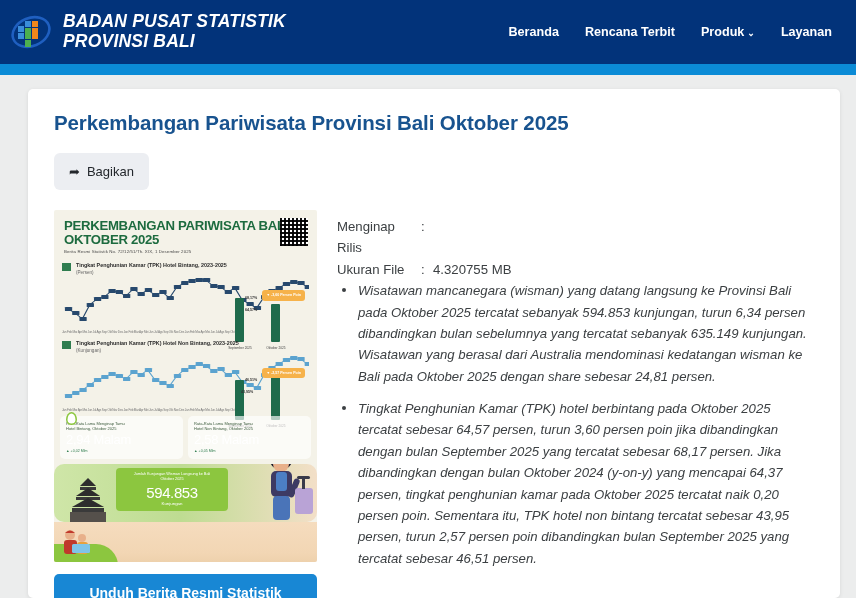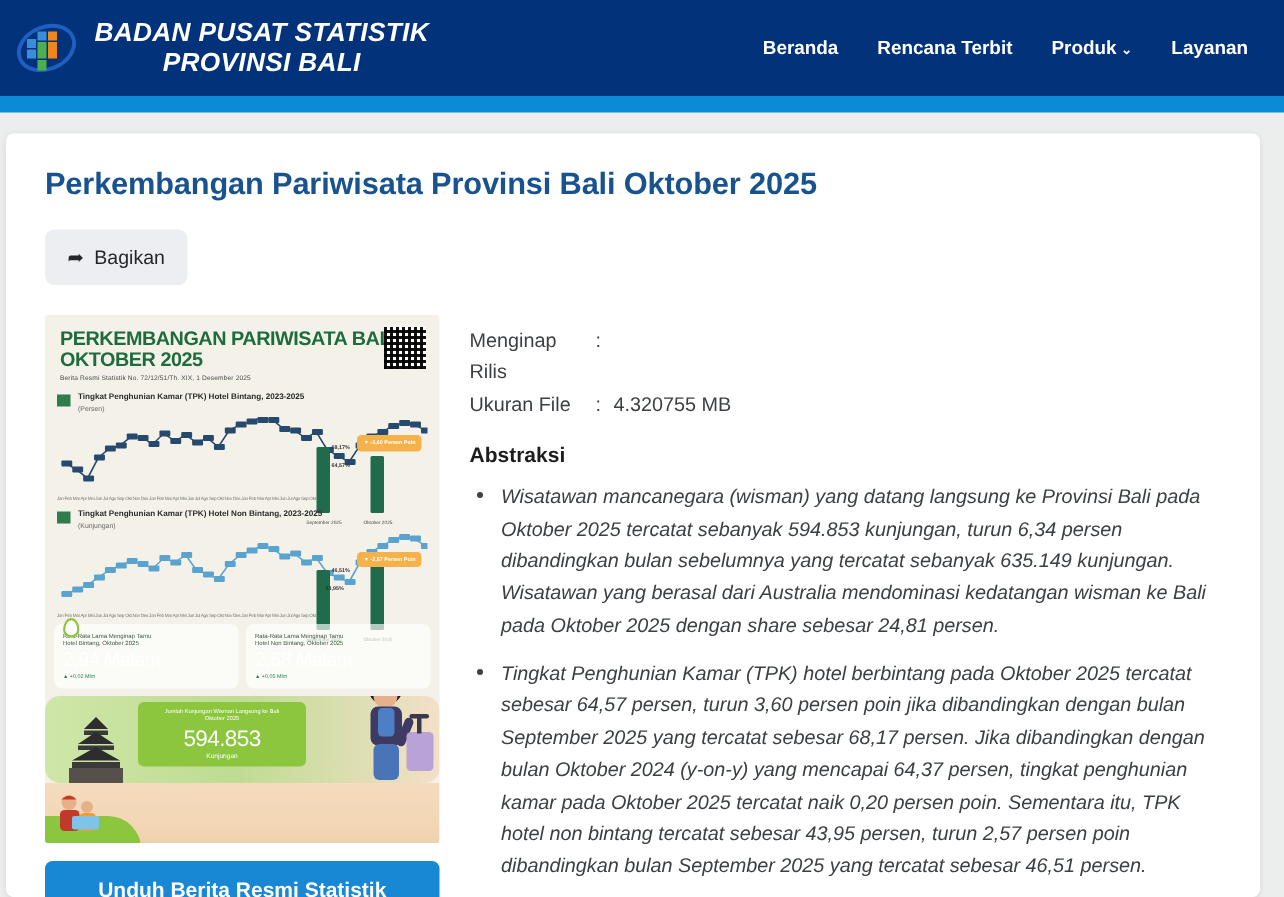--- a/index.html
+++ b/index.html
@@ -11,21 +11,20 @@
   }
 
   
   .navbar {
     height: 64px;
     background: #02337a;
     display: flex;
     align-items: center;
     padding: 0 24px 0 10px;
     position: relative;
-    text-align: center;
   }
   .brand { display: flex; align-items: center; gap: 11px; }
   .logo-wrap { width: 42px; height: 40px; position: relative; flex: 0 0 auto; }
   .brand-text {
     color: #ffffff;
     font-size: 17.5px;
     font-weight: bold;
     font-style: italic;
     line-height: 1.12;
     letter-spacing: .2px;
@@ -45,21 +44,21 @@
     cursor: pointer;
     display: flex;
     align-items: center;
     gap: 3px;
     white-space: nowrap;
   }
   .chev { font-size: 9px; line-height: 1; position: relative; top: 1px; }
   .blue-strip { height: 11px; background: #0b8bd6; }
 
   
-  .page-wrap { padding: 14px 16px 0 4px; height: calc(598px - 64px - 11px); }
+  .page-wrap { padding: 14px 16px 0 28px; height: calc(598px - 64px - 11px); }
   .card {
     background: #ffffff;
     border-radius: 5px;
     box-shadow: 0 1px 4px rgba(0,0,0,.09);
     height: 100%;
     padding: 22px 26px 0 26px;
     overflow: hidden;
   }
   .page-title {
     color: #18538f;
@@ -464,21 +463,20 @@
         <div class="meta-row">
           <span class="meta-label">Menginap Rilis</span>
           <span class="meta-sep">:</span>
         </div>
         <div class="meta-row">
           <span class="meta-label">Ukuran File</span>
           <span class="meta-sep">:</span>
           <span>4.320755 MB</span>
         </div>
 
-        <div class="abstraksi-h">Abstraksi</div>
         <ul class="abstrak">
           <li>Wisatawan mancanegara (wisman) yang datang langsung ke Provinsi Bali pada Oktober 2025 tercatat sebanyak 594.853 kunjungan, turun 6,34 persen dibandingkan bulan sebelumnya yang tercatat sebanyak 635.149 kunjungan. Wisatawan yang berasal dari Australia mendominasi kedatangan wisman ke Bali pada Oktober 2025 dengan share sebesar 24,81 persen.</li>
           <li>Tingkat Penghunian Kamar (TPK) hotel berbintang pada Oktober 2025 tercatat sebesar 64,57 persen, turun 3,60 persen poin jika dibandingkan dengan bulan September 2025 yang tercatat sebesar 68,17 persen. Jika dibandingkan dengan bulan Oktober 2024 (y-on-y) yang mencapai 64,37 persen, tingkat penghunian kamar pada Oktober 2025 tercatat naik 0,20 persen poin. Sementara itu, TPK hotel non bintang tercatat sebesar 43,95 persen, turun 2,57 persen poin dibandingkan bulan September 2025 yang tercatat sebesar 46,51 persen.</li>
         </ul>
       </div>
 
     </div>
   </div>
 </div>
 

